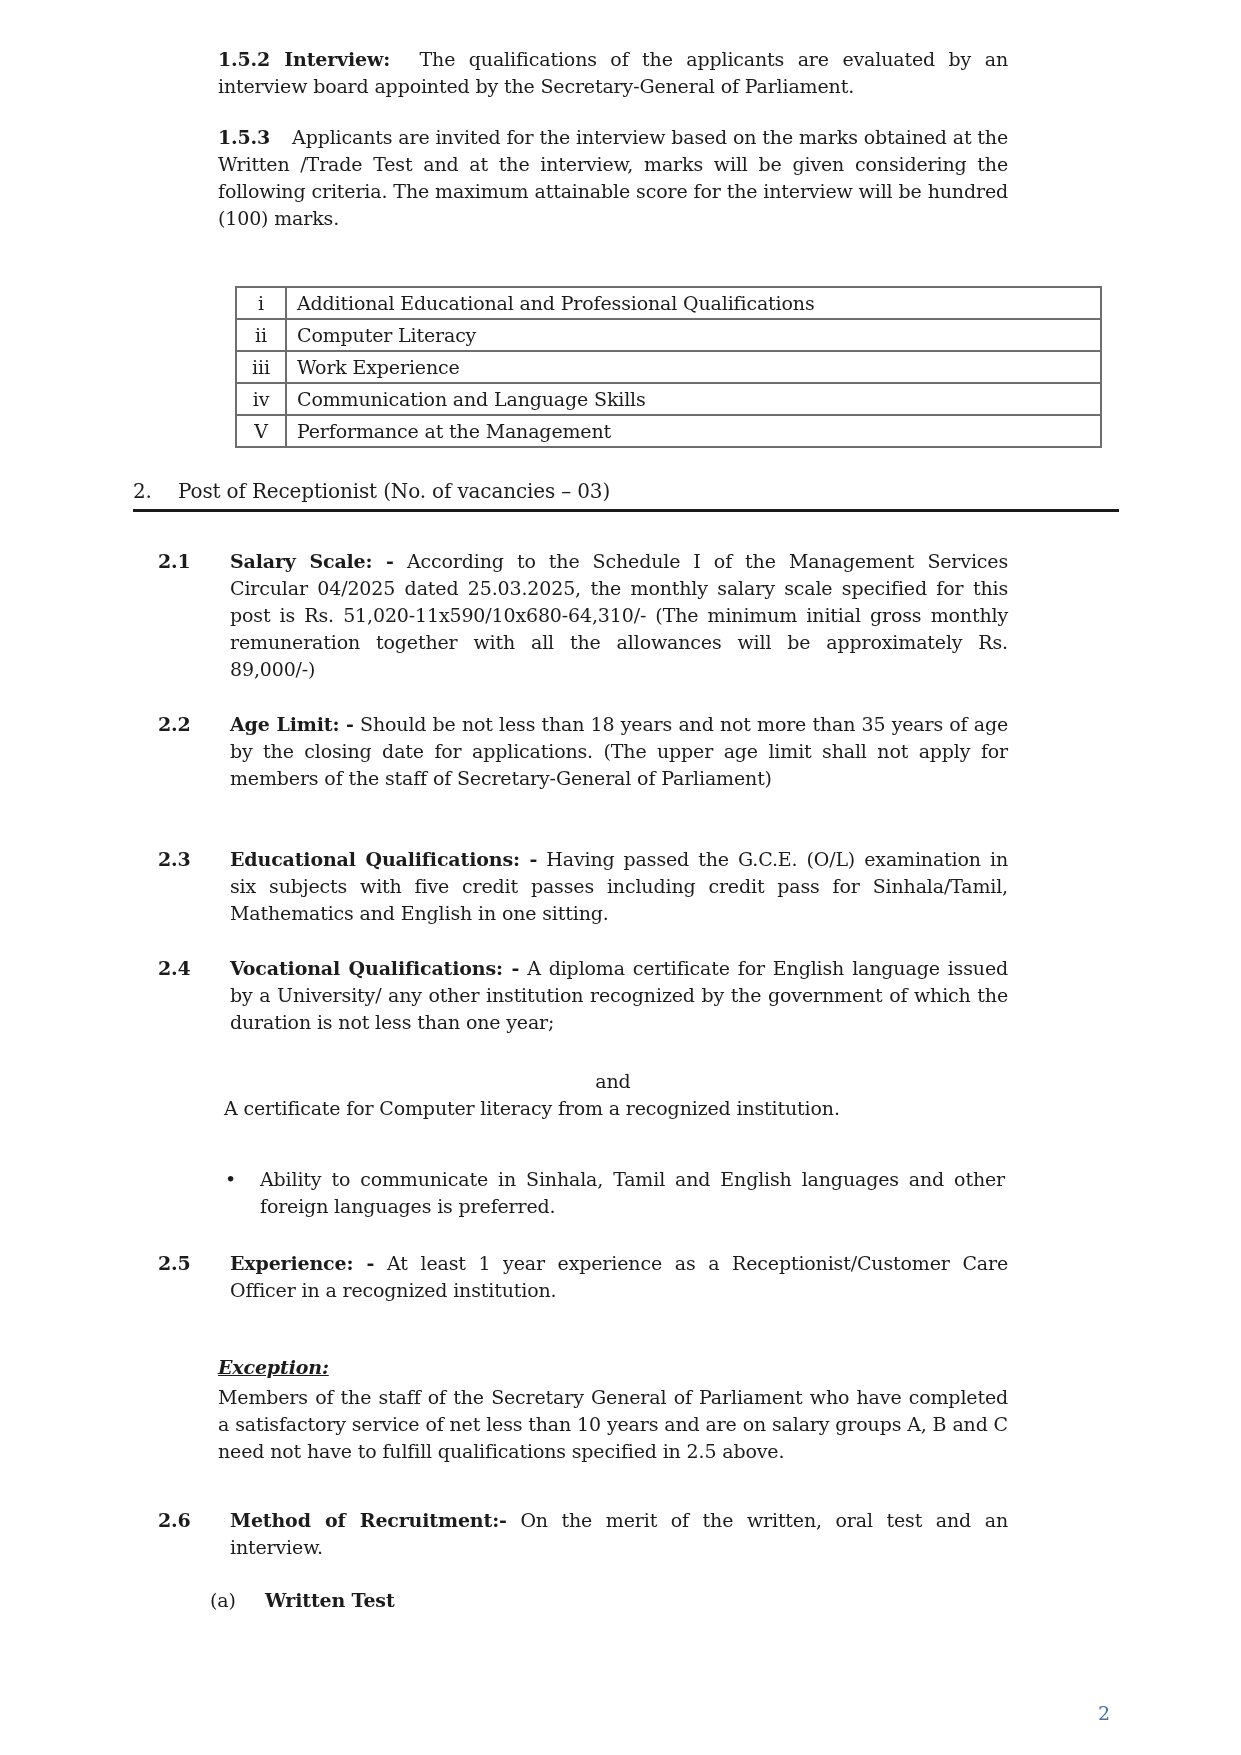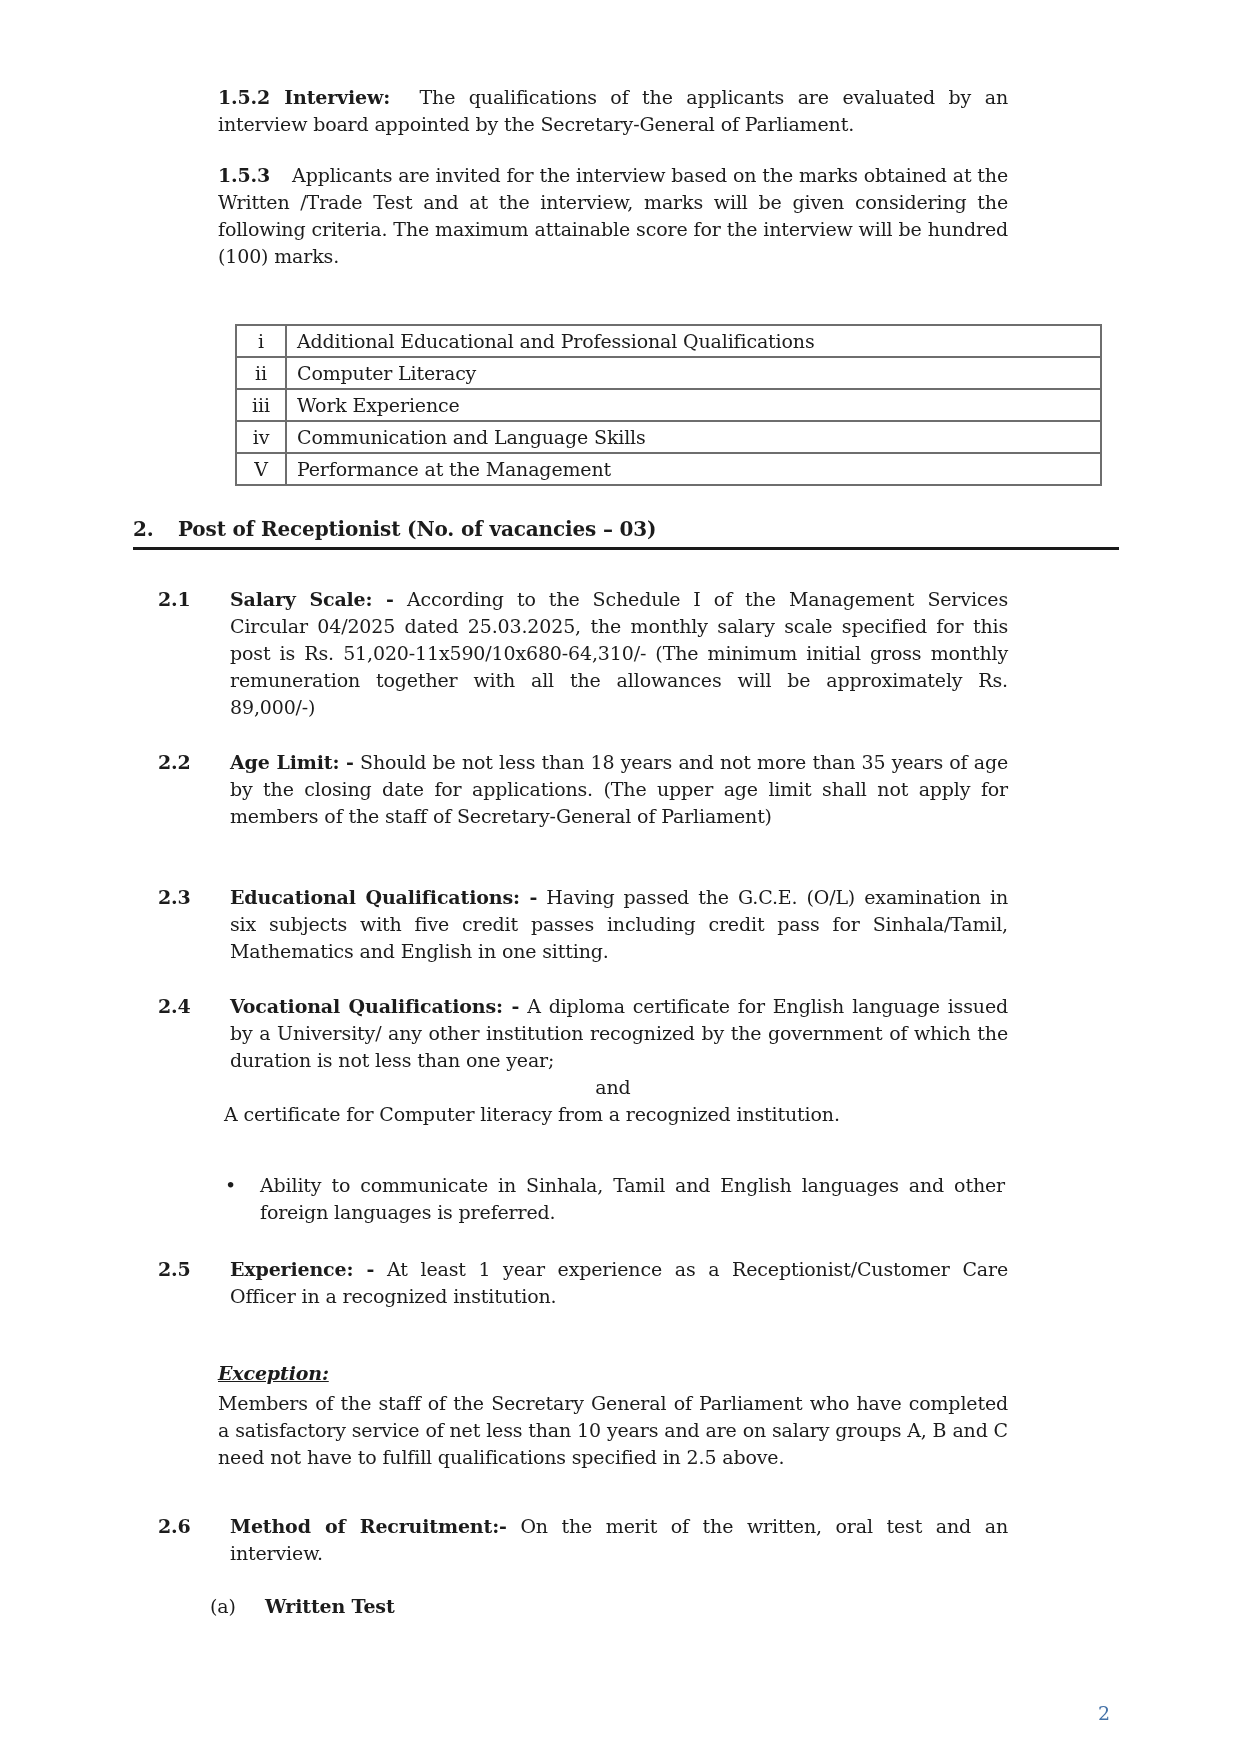--- a/index.html
+++ b/index.html
@@ -1,51 +1,51 @@
 <!DOCTYPE html>
 <html><head>
 <meta charset="utf-8">
 <style>
   html,body{margin:0;padding:0;}
   body{
     width:1241px;height:1755px;background:#ffffff;position:relative;overflow:hidden;
     font-family:"DejaVu Serif","Liberation Serif",serif;
     color:#1c1c1c;font-size:19px;line-height:27px;letter-spacing:-0.15px;
   }
-  .page{padding-top:84px;}
+  .page{padding-top:46px;}
   .para{margin-left:218px;width:790px;text-align:justify;}
   .b{font-weight:bold;}
   .num-gap{margin-right:16px;}
   .p152{margin-top:0;}
   .p153{margin-top:24px;}
 
   
   .tbl1{margin-left:235px;margin-top:54px;border-collapse:collapse;width:867px;}
   .tbl1 td{border:2px solid #6e6e6e;height:30px;padding:0 4px;font-size:19px;}
   .tbl1{border:2px solid #3c3c3c;}
   .tbl1 .rn{width:40px;text-align:center;}
   .tbl1 .it{padding-left:10px;}
 
   
   .sec-head{
     margin-left:133px;margin-top:30px;width:986px;
     border-bottom:3px solid #1a1a1a;padding-bottom:4px;
-    font-weight:bold;font-size:20px;
+    font-weight:normal;font-size:20px;
   }
   .sec-head .sec-no{display:inline-block;width:45px;}
 
   
   .item{margin-left:158px;width:850px;display:flex;gap:12px;}
   .item .inum{width:60px;flex-shrink:0;font-weight:bold;}
   .item .ibody{width:790px;text-align:justify;}
   .mt30{margin-top:28px;}
   .mt36{margin-top:36px;}
   .mt42{margin-top:42px;}
   .mt54{margin-top:54px;}
-  .and-line{text-align:center;width:790px;margin-left:218px;}
+  .and-line{text-align:center;width:790px;margin-left:218px;margin-top:32px;}
   .cert-line{margin-left:224px;width:790px;}
 
   
   .bullet-row{margin-left:225px;width:785px;display:flex;margin-top:44px;}
   .bullet-row .glyph{width:35px;flex-shrink:0;}
   .bullet-row .btext{width:745px;text-align:justify;}
 
   .mt14{margin-top:30px;}
   .exception-label{
     margin-left:218px;margin-top:50px;font-weight:bold;font-style:italic;

